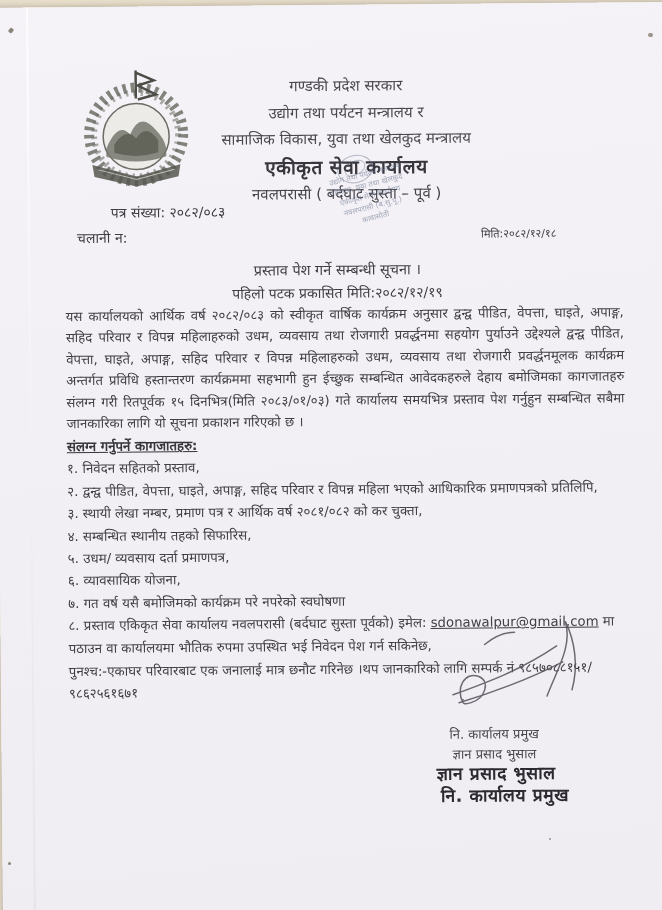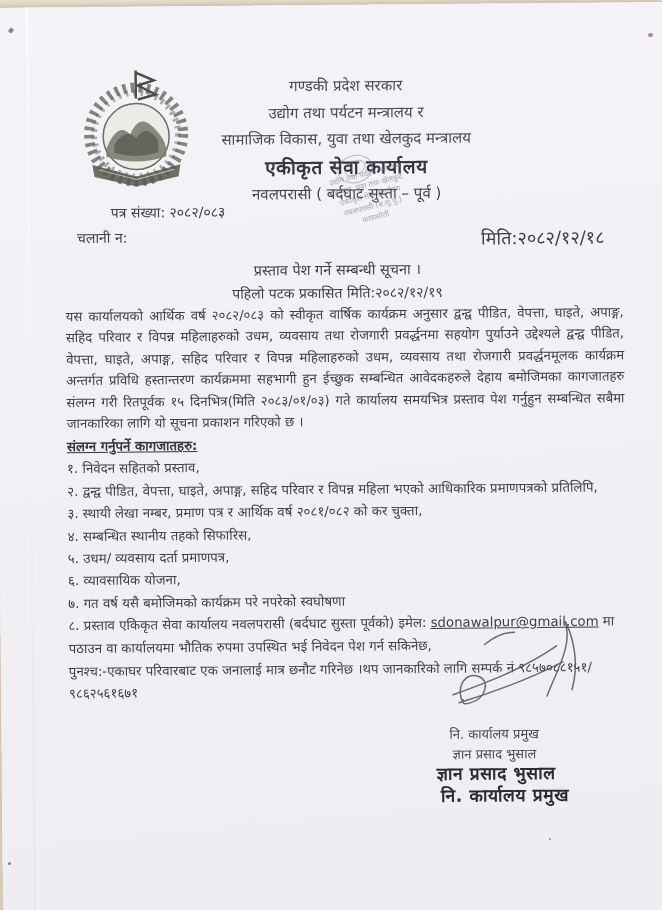--- a/index.html
+++ b/index.html
@@ -39,21 +39,21 @@
   }
   .stamp .blob:before{
     content:"";position:absolute;left:6px;top:5px;width:20px;height:12px;
     border:1px solid rgba(96,108,136,.4);border-radius:50% 40% 50% 40%;
     transform:rotate(-8deg);
   }
   .stamp .sline{white-space:nowrap;transform:scale(.95);}
   
   .meta-ref{position:absolute;left:75px;top:196px;font-size:14px;margin-left:34px;}
   .meta-chalani{position:absolute;left:75px;top:221px;font-size:14px;}
-  .meta-date{position:absolute;left:479px;top:222px;font-size:18px;}
+  .meta-date{position:absolute;left:479px;top:222px;font-size:11px;}
   
   .subject{position:absolute;left:85px;top:253px;width:500px;text-align:center;}
   .subject .t{font-size:14.5px;line-height:24px;}
   .subject .p{font-size:14px;line-height:23px;}
   
   .bodytext{
     position:absolute;left:63px;top:299px;width:558px;
     font-size:13.2px;line-height:21.4px;text-align:justify;color:#403f45;
   }
   

